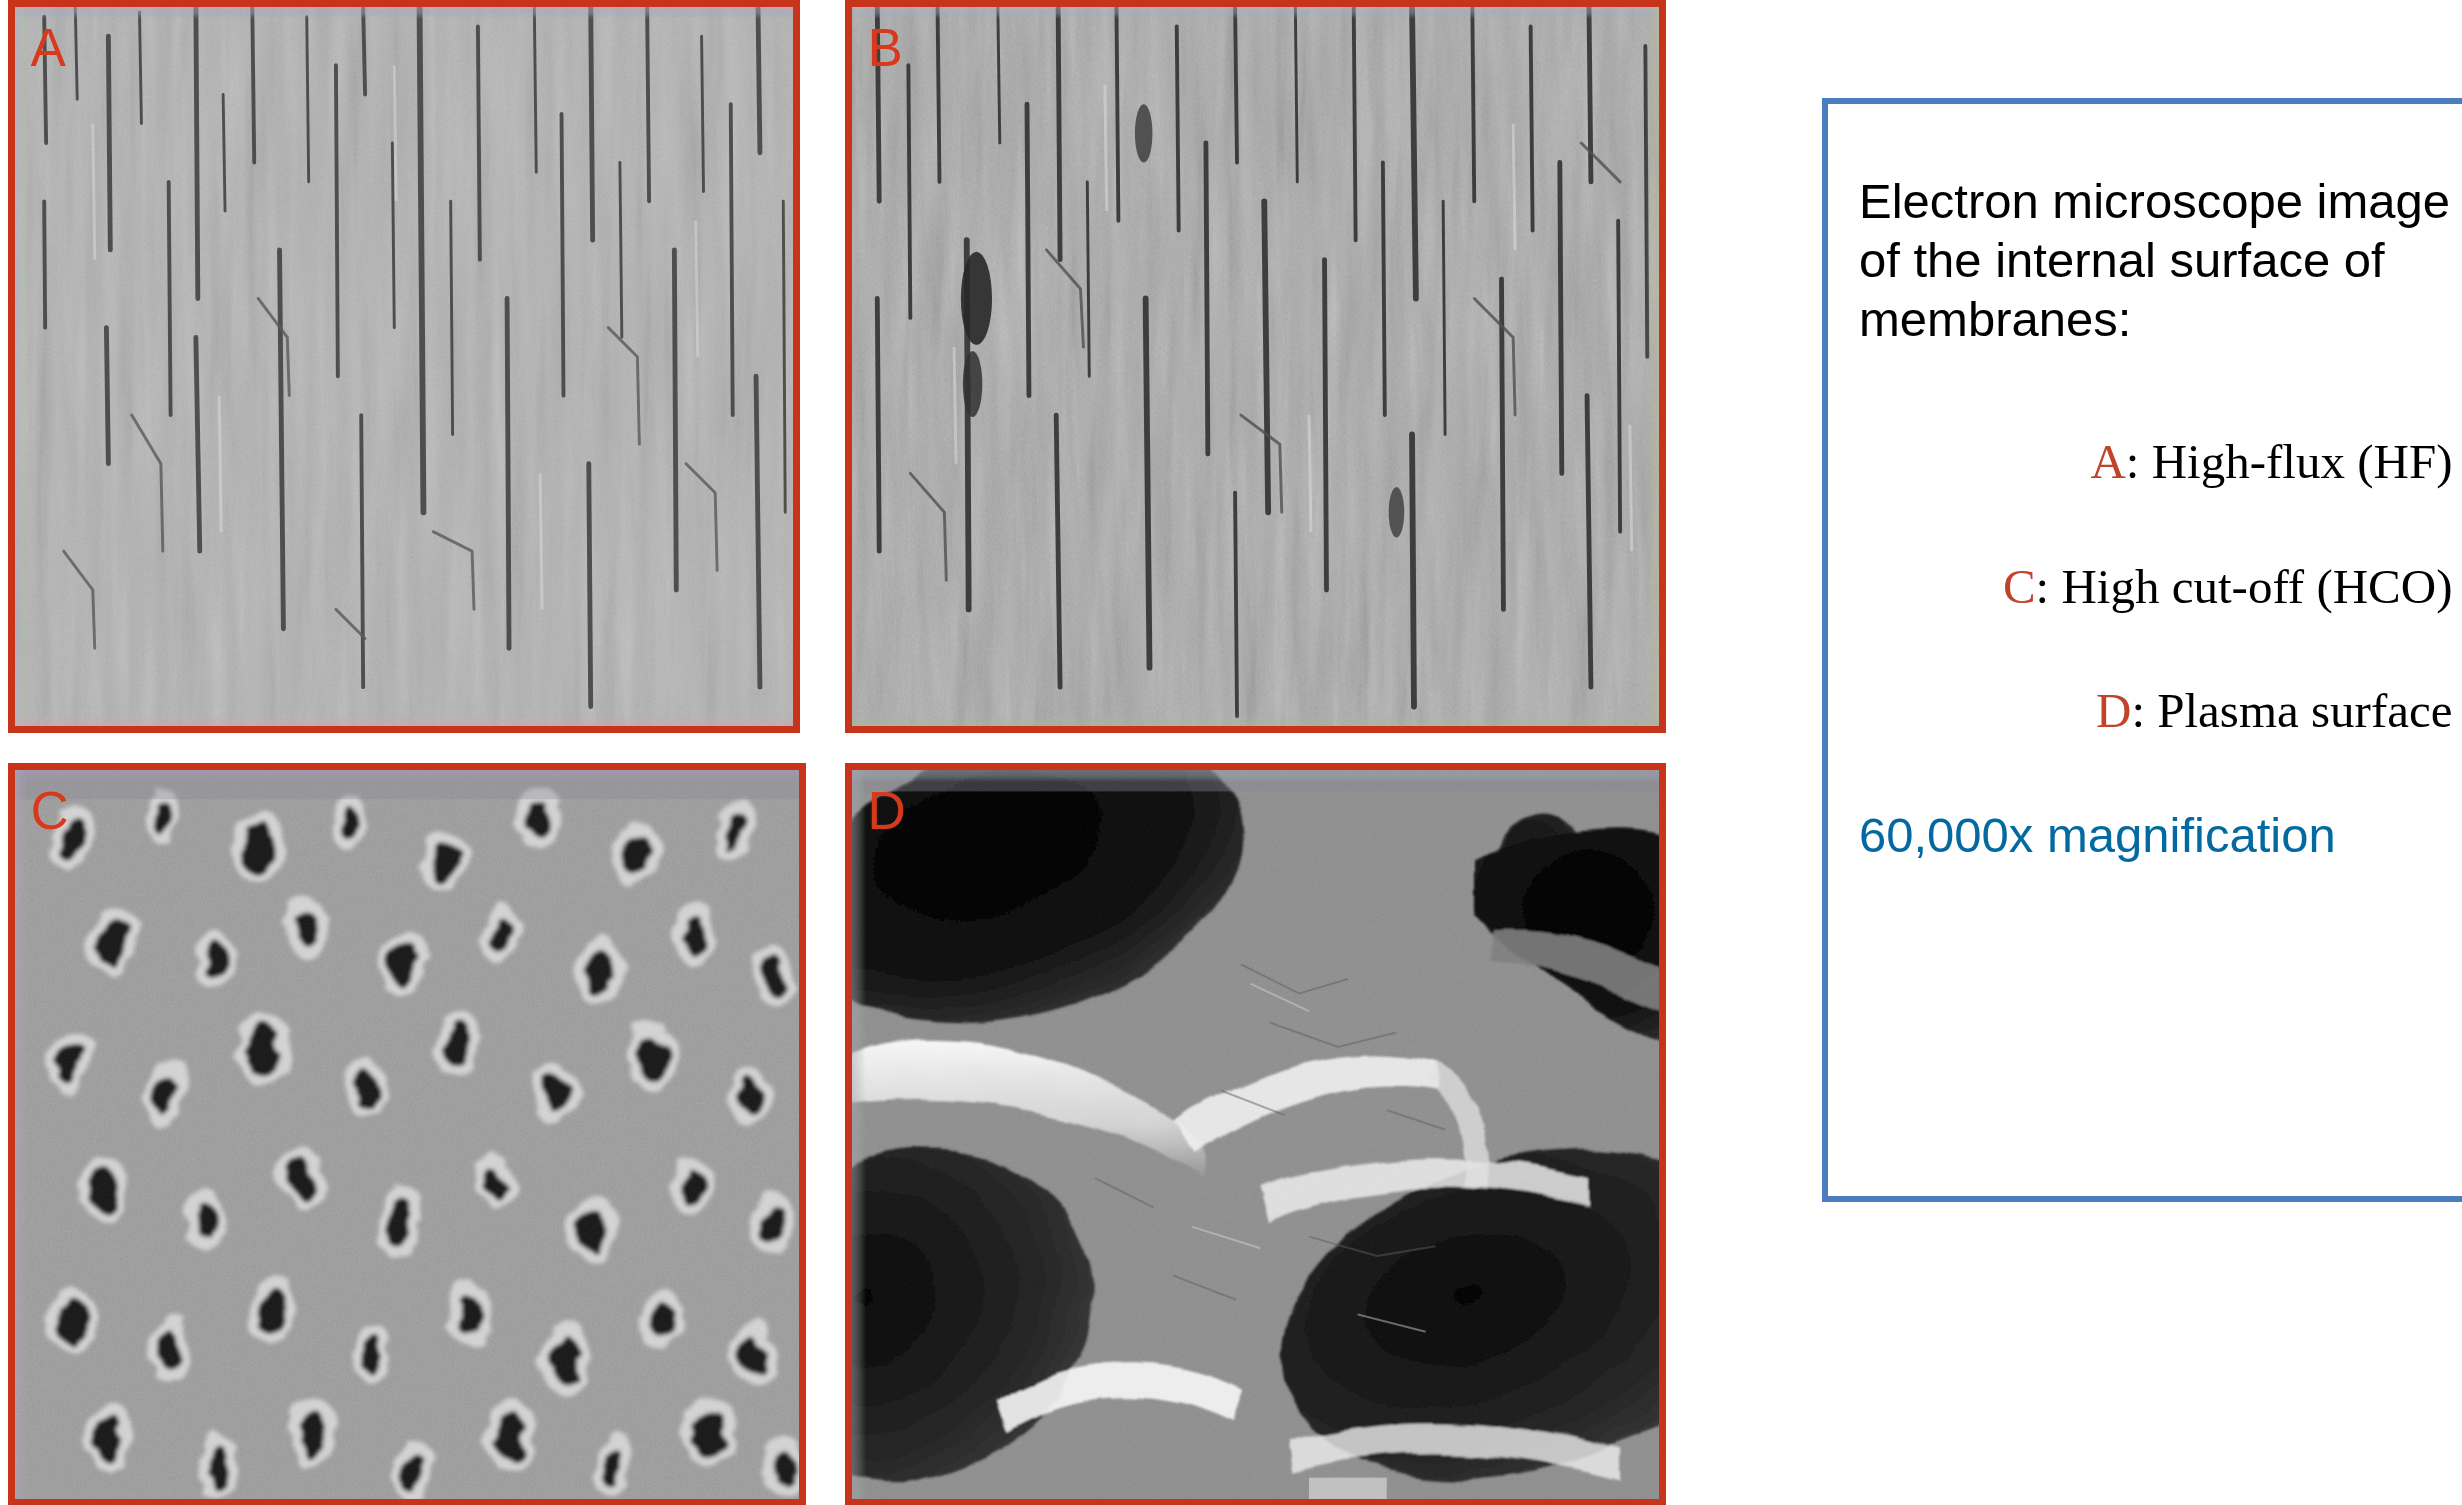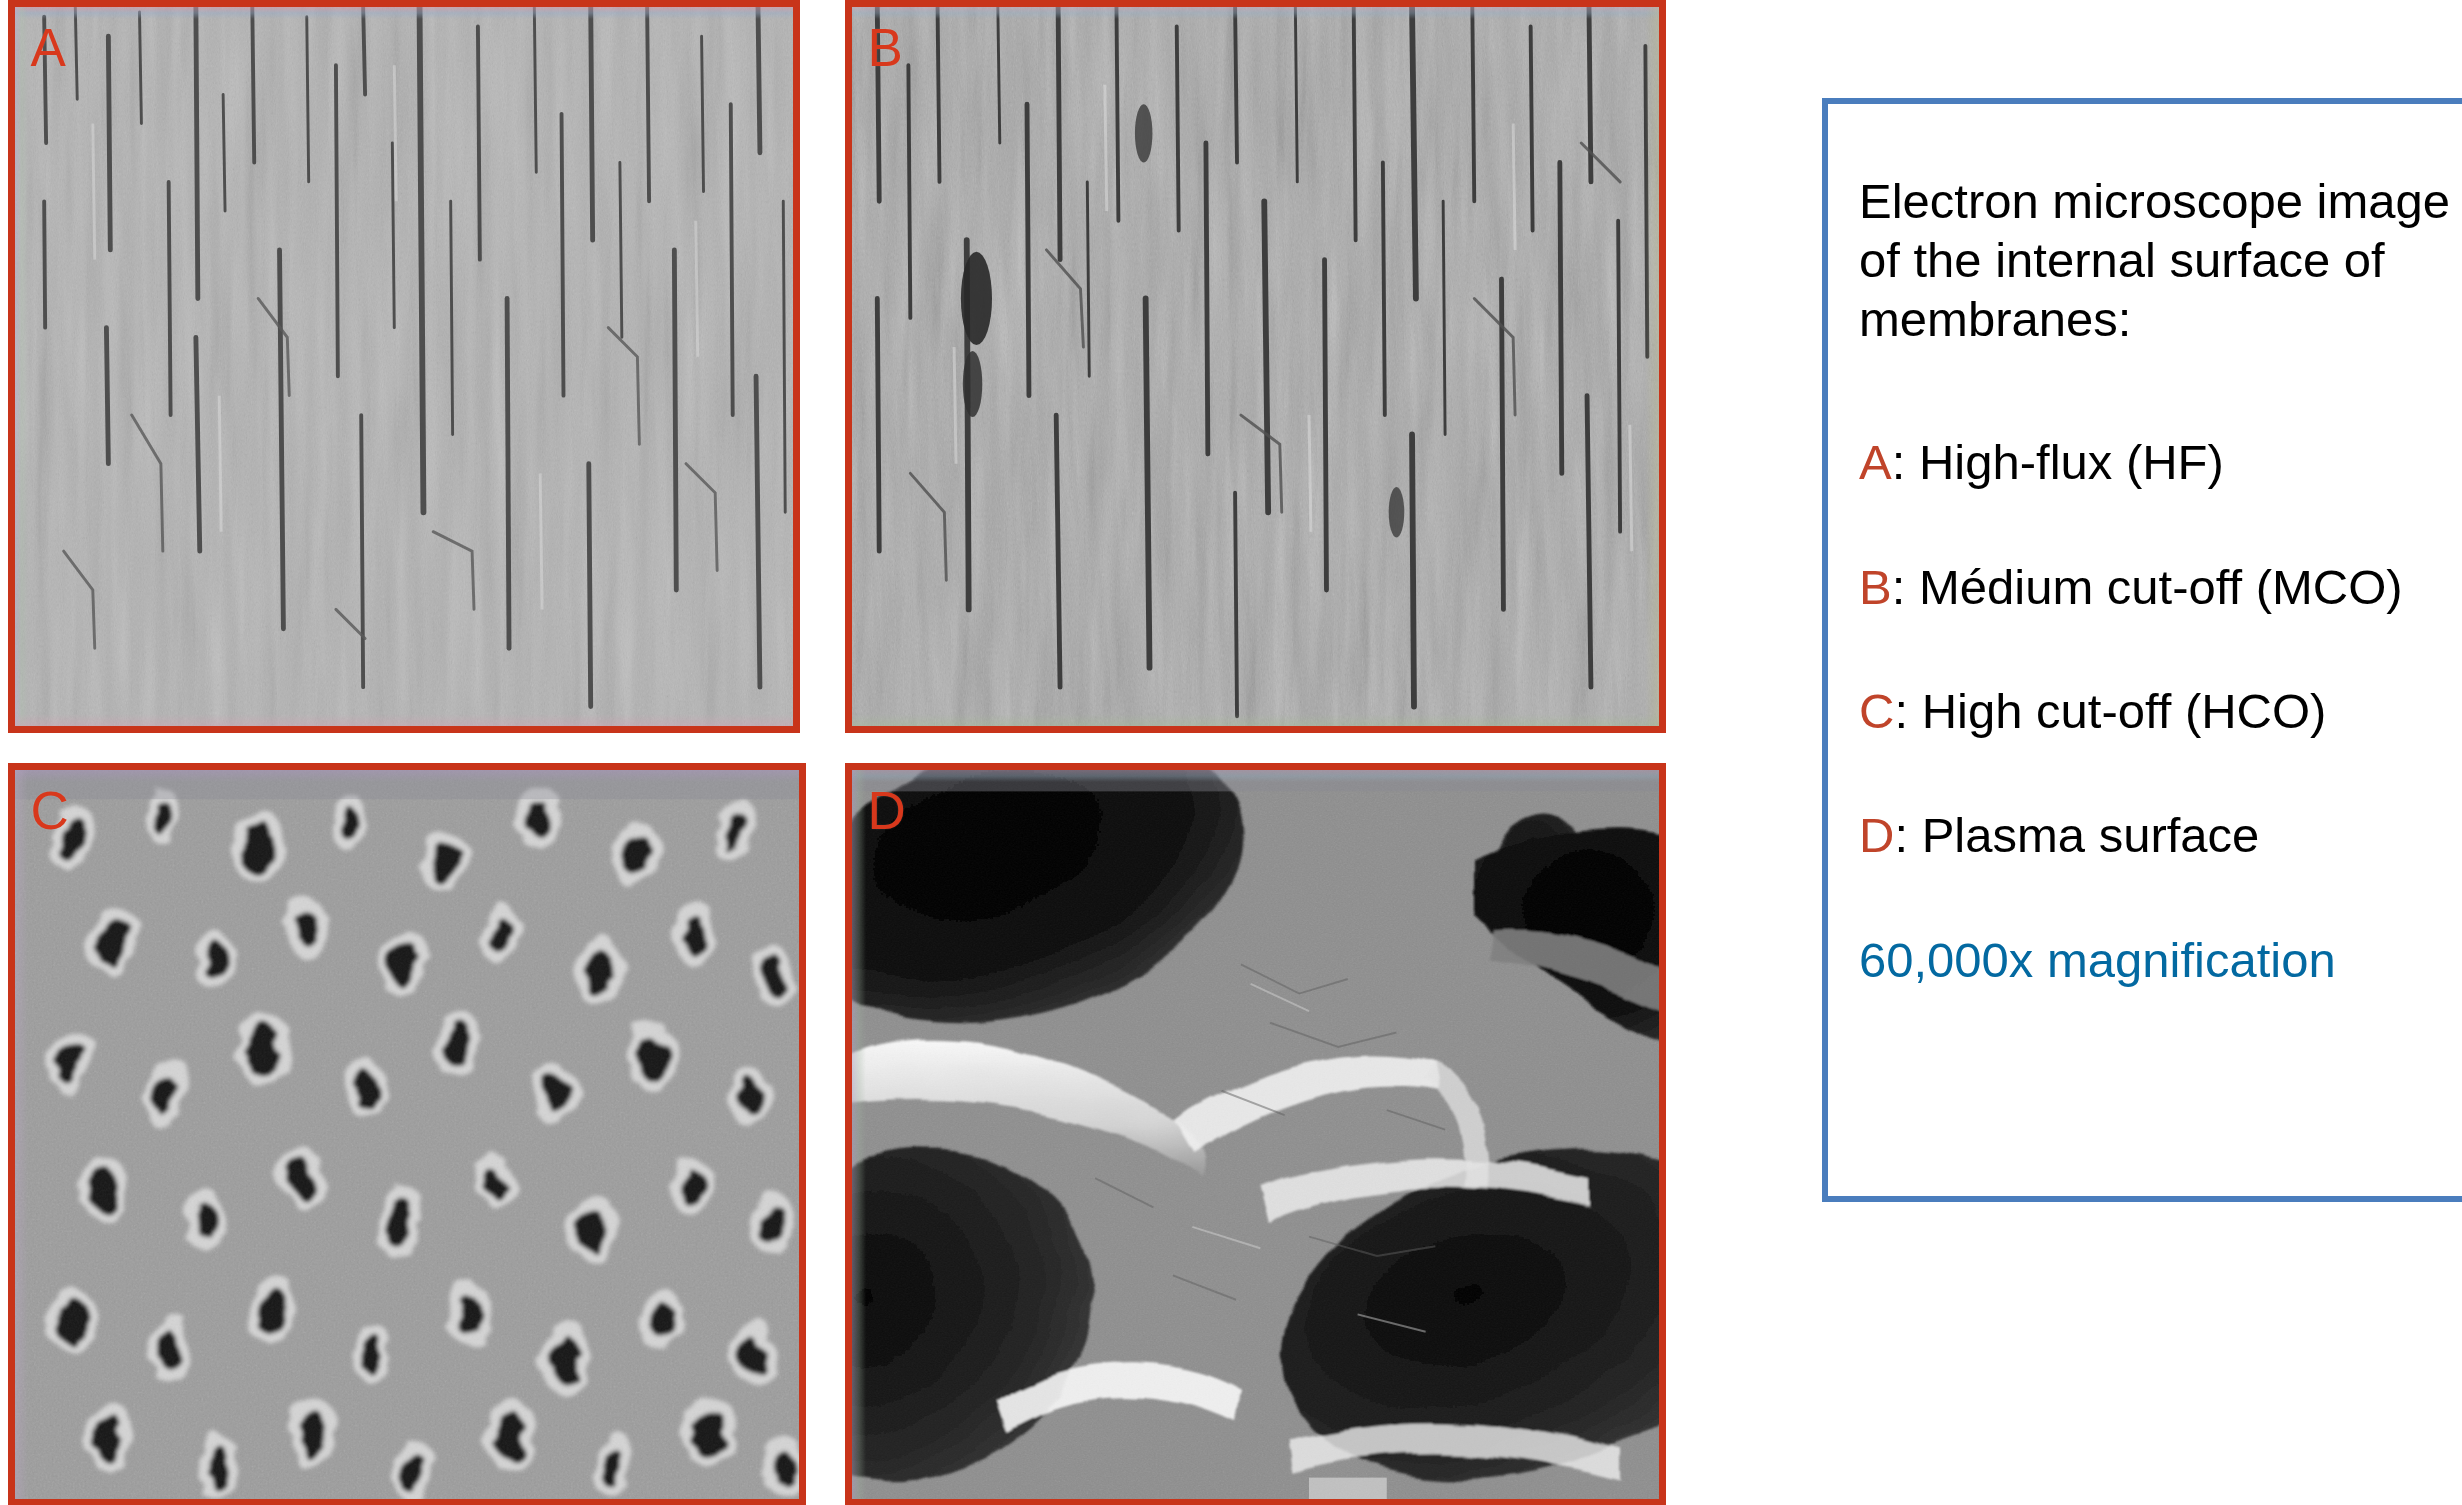--- a/index.html
+++ b/index.html
@@ -93,21 +93,22 @@
     color: #000000;
     margin: 0 0 86px 0;
     font-family: "Liberation Sans", sans-serif;
   }
   .legend-entry {
     font-size: 49px;
     line-height: 1.15;
     color: #000000;
     margin: 0 0 68px 0;
     white-space: nowrap;
-    font-family: Liberation Sans, sans-serif;
+    font-family: Liberation Serif, serif;
+    text-align: right;
   }
   .legend-key {
     color: #c0442a;
   }
   .legend-footer {
     font-size: 49px;
     line-height: 1.15;
     color: #0369a1;
     margin: 0;
     white-space: nowrap;
@@ -492,21 +493,20 @@
   <div class="fringe-top fr-d-top"></div>
   <div class="fringe-left fr-d-left"></div>
   <span class="panel-label">D</span>
 </div>
 
 <div id="legend-box">
   <p class="legend-intro">Electron microscope image of the internal surface of membranes:</p>
 
   <p class="legend-entry"><span class="legend-key">A</span><span>: </span><span>High-flux (HF)</span></p>
 
-  <p class="legend-entry"><span class="legend-key">B</span><span>: </span><span>Médium cut-off (MCO)</span></p>
 
   <p class="legend-entry"><span class="legend-key">C</span><span>: </span><span>High cut-off (HCO)</span></p>
 
   <p class="legend-entry"><span class="legend-key">D</span><span>: </span><span>Plasma surface</span></p>
 
   <p class="legend-footer">60,000x magnification</p>
 </div>
 
 
 </body></html>

